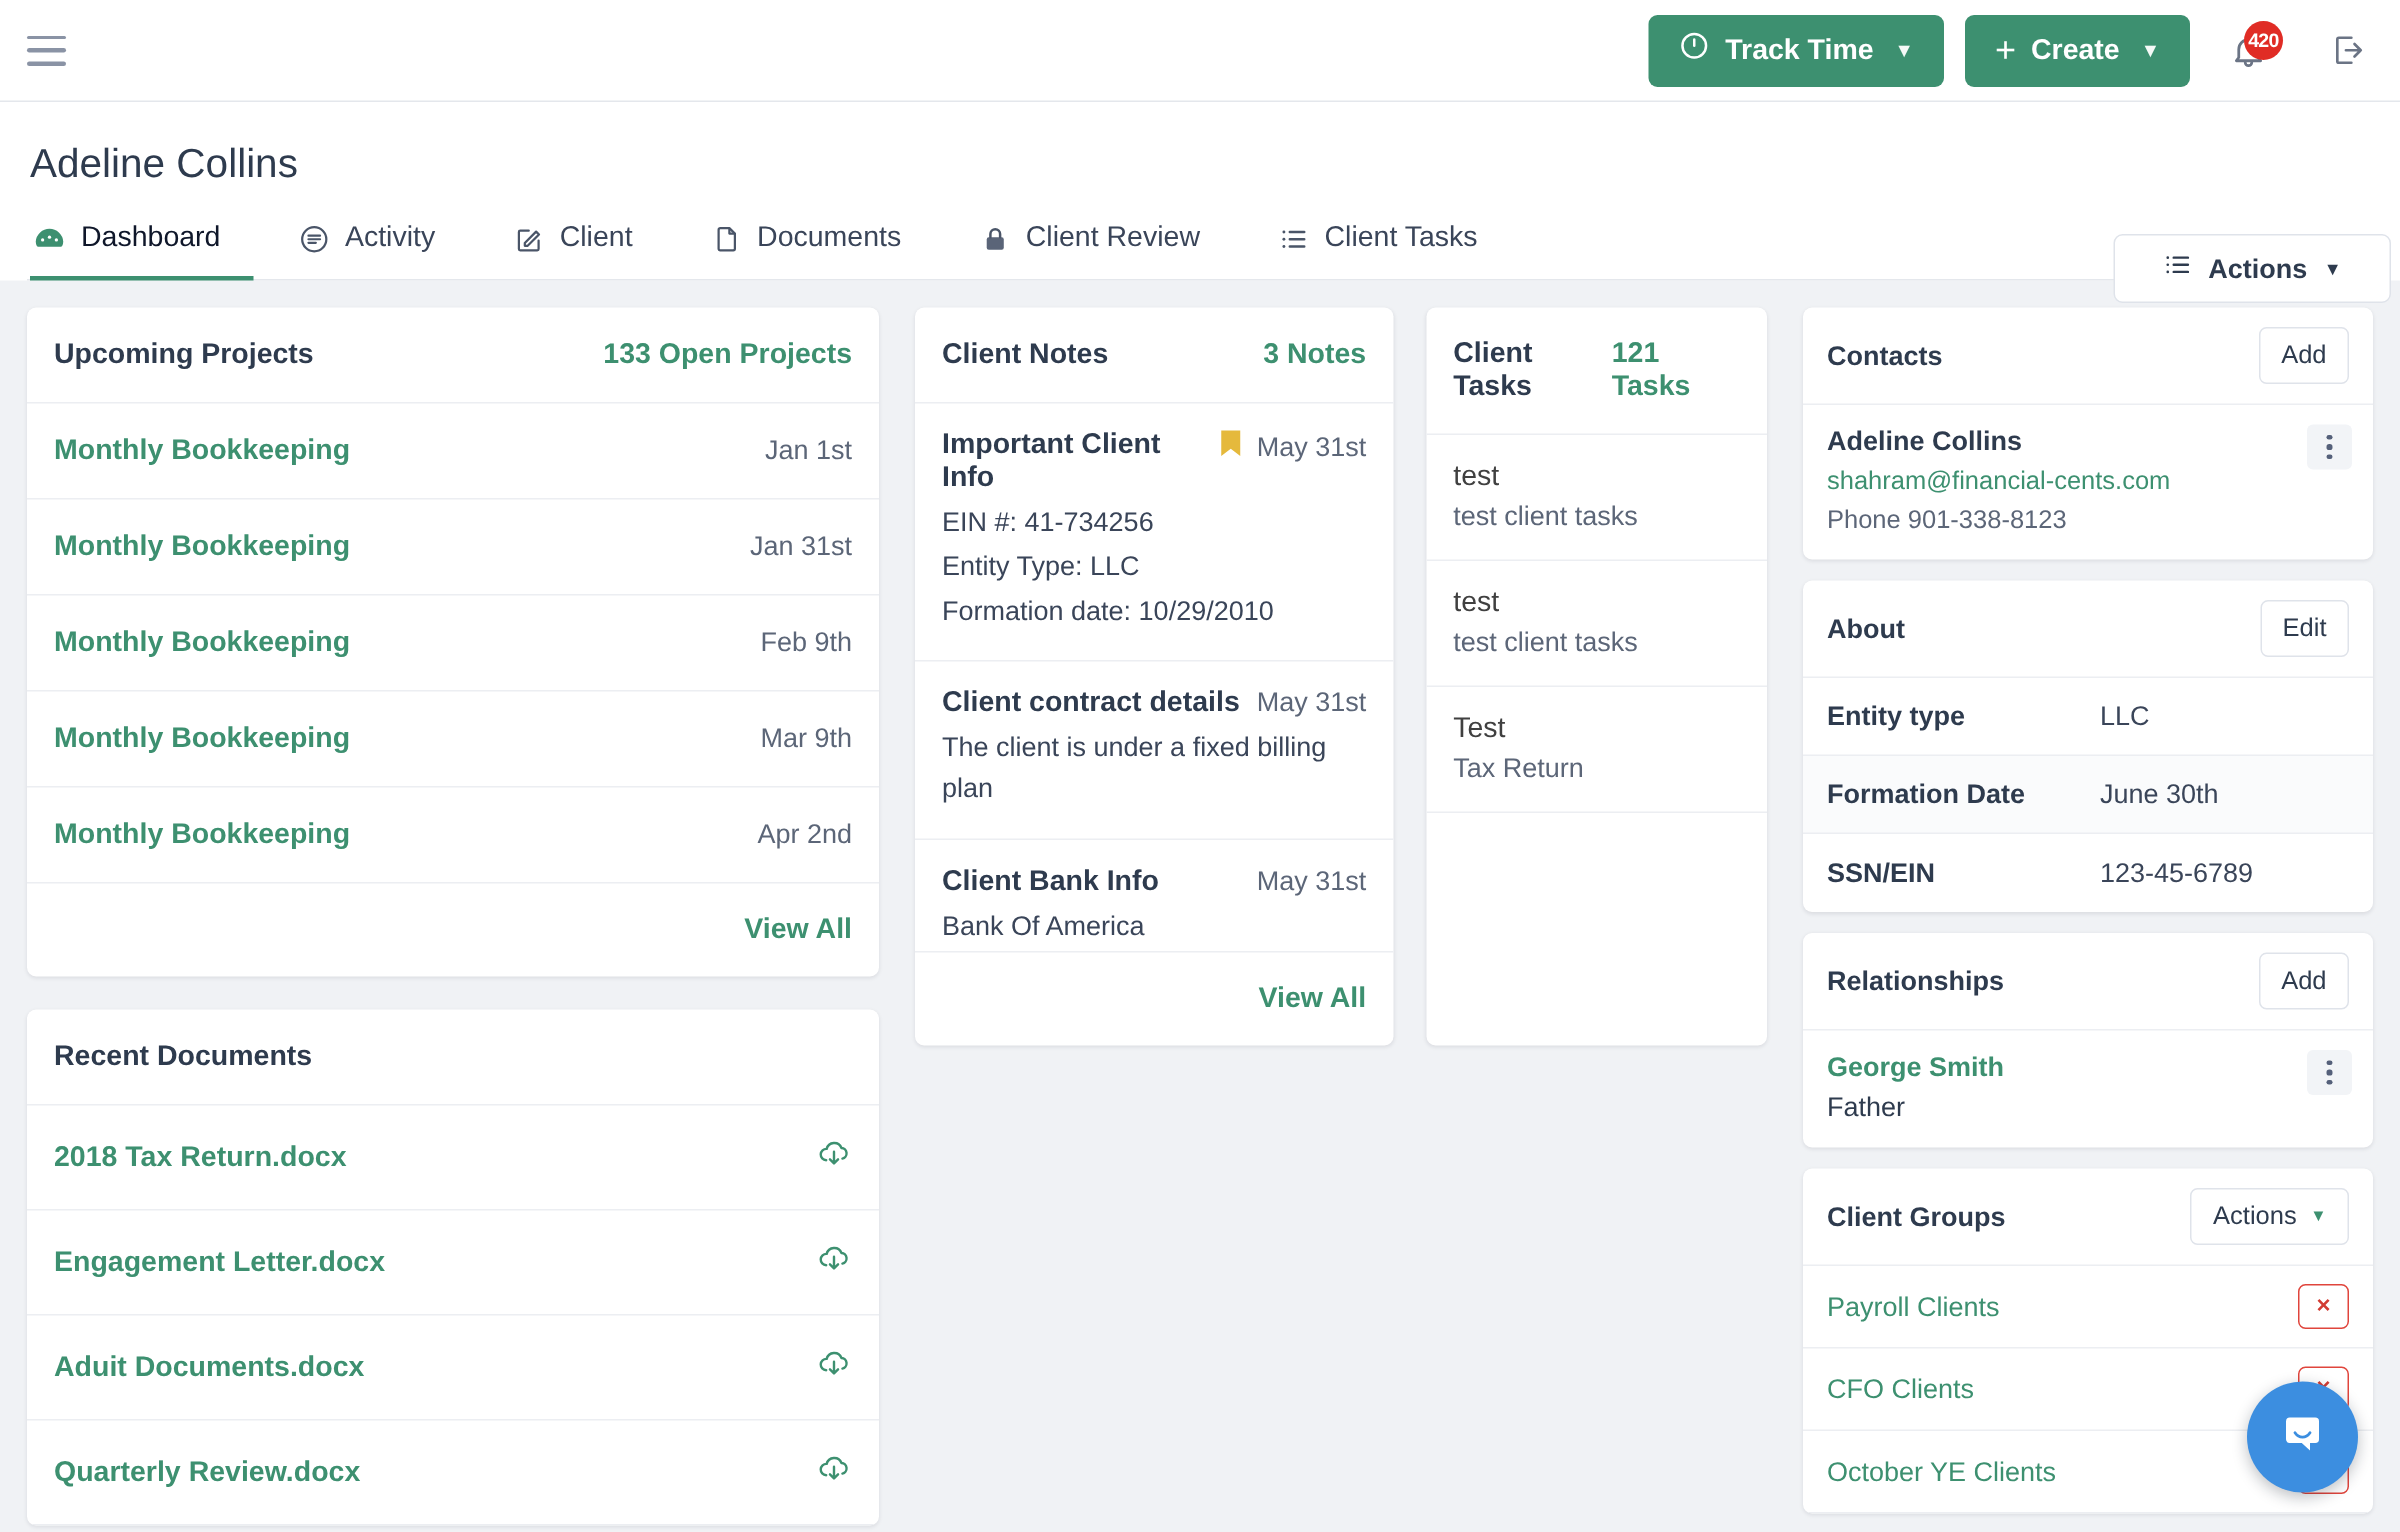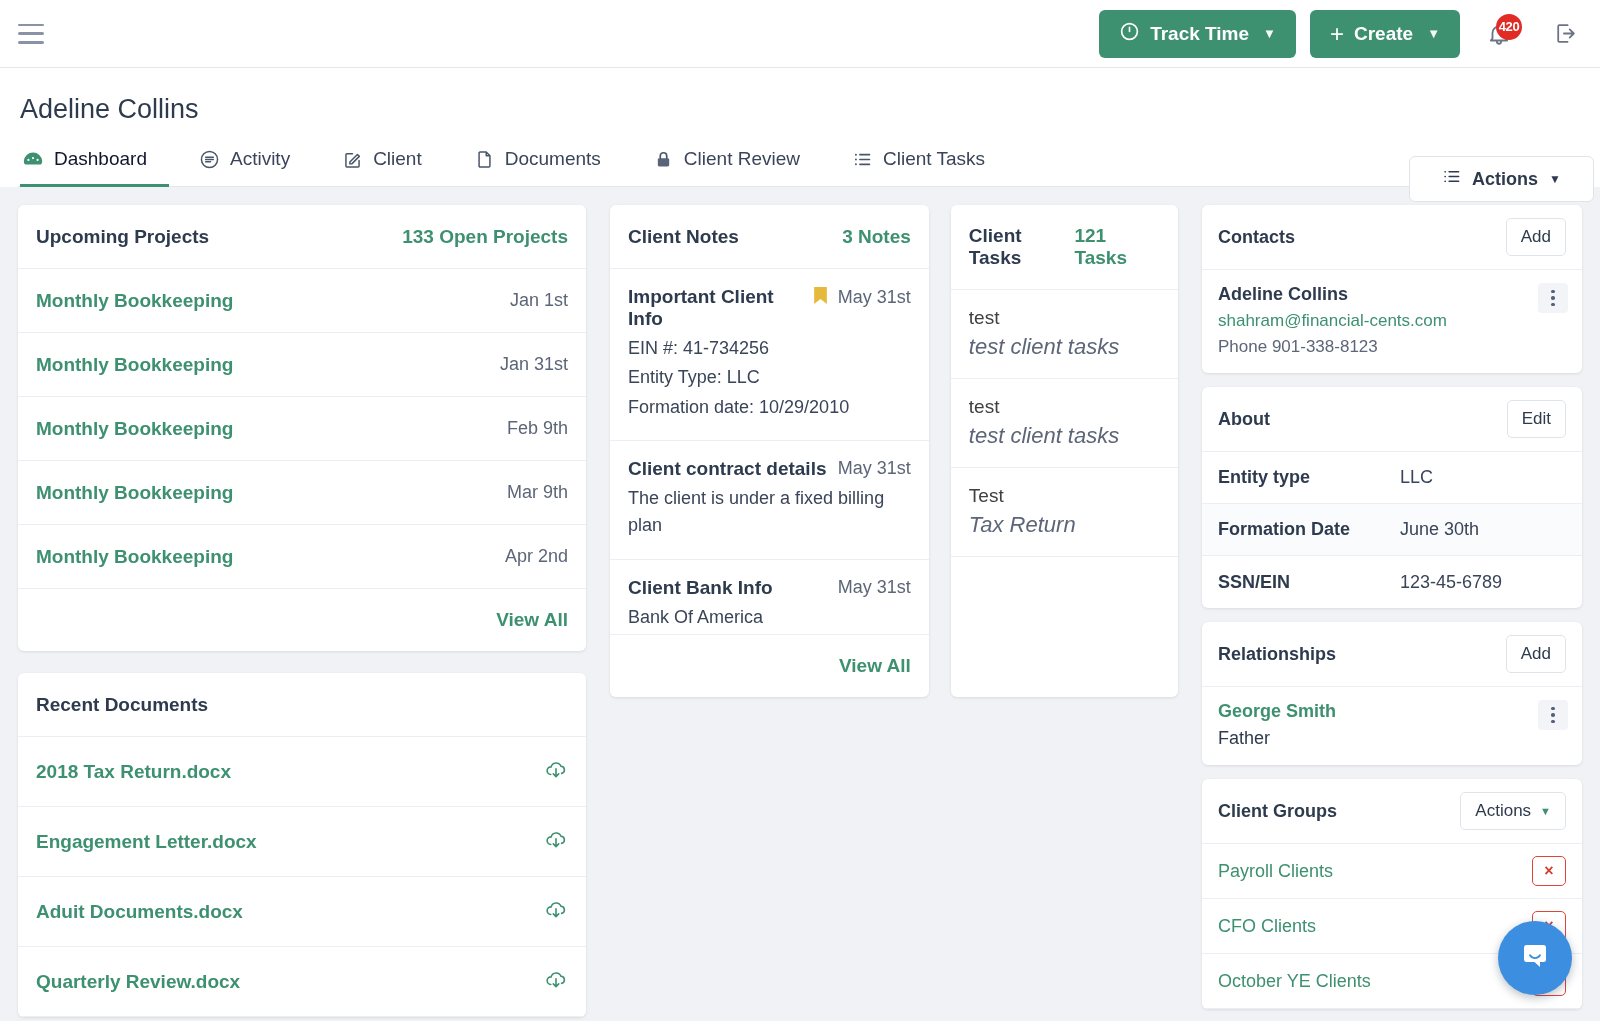--- a/index.html
+++ b/index.html
@@ -130,21 +130,21 @@
   .note-top { display: flex; align-items: flex-start; justify-content: space-between; }
   .note-title { font-size: 19px; font-weight: bold; color: #2e3b4e; }
   .note-right { display: flex; align-items: center; gap: 10px; }
   .note-date { font-size: 18px; color: #5c6678; white-space: nowrap;}
   .note-body { font-size: 18px; color: #3a4559; line-height: 1.52; margin-top: 4px;}
   .note-body div { padding: 1px 0; }
 
   
   .task { padding: 17px 18px 18px 18px; border-bottom: 1px solid #eceef2; }
   .task-title { font-size: 19px; font-weight: normal; color: #404040; cursor: pointer;}
-  .task-sub { font-size: 22px; color: #5c6678; margin-top: 5px; font-style: italic;}
+  .task-sub { font-size: 18px; color: #5c6678; margin-top: 5px;}
 
   
   .doc-row {
     display: flex; align-items: center; justify-content: space-between;
     padding: 20px 18px; border-bottom: 1px solid #eceef2; min-height: 70px;
   }
   .doc-name { font-size: 19px; font-weight: bold; color: #3d9070; cursor: pointer;}
 
   
   .mini-head {

